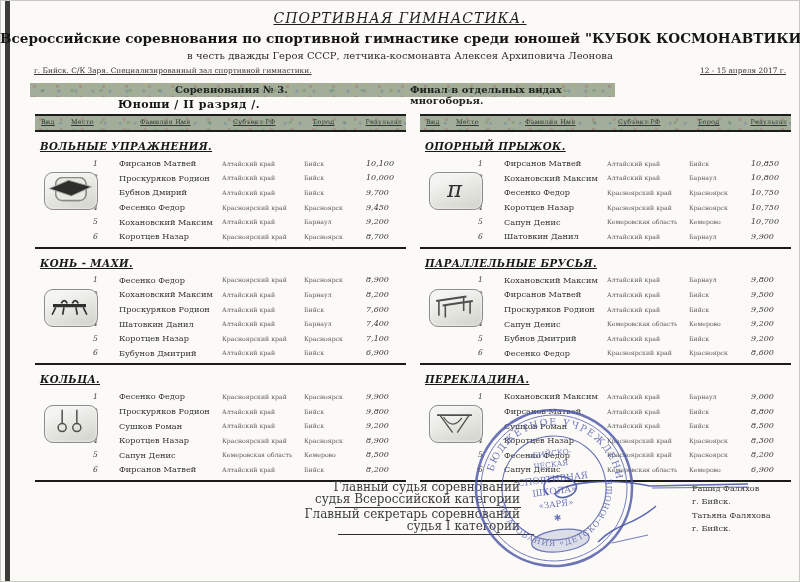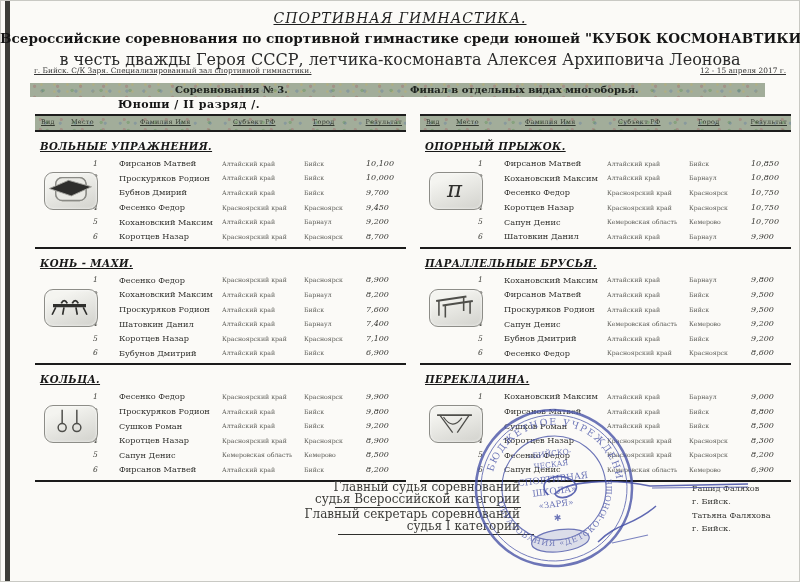--- a/index.html
+++ b/index.html
@@ -11,28 +11,28 @@
   }
   .scan-strip{position:absolute;left:5px;top:0;width:5px;height:582px;background:#3c3c38;}
   .page-border{position:absolute;inset:0;border:1px solid #c9c9c4;pointer-events:none;}
 
   
   .doc-title{position:absolute;top:10px;left:0;width:100%;text-align:center;
     font-style:italic;font-size:14px;letter-spacing:1px;text-decoration:underline;color:#1f1f1f;}
   .comp-title{position:absolute;top:30px;left:0;width:100%;text-align:center;
     font-weight:bold;font-size:13.6px;white-space:nowrap;color:#151515;}
   .comp-subtitle{position:absolute;top:50px;left:0;width:100%;text-align:center;
-    font-size:16px;color:#2a2a2a;}
+    font-size:10px;color:#2a2a2a;}
   .venue{position:absolute;top:66px;left:34px;font-size:7.4px;color:#333;
     text-decoration:underline;}
   .dates{position:absolute;top:66px;right:14px;font-size:7.4px;color:#333;
     text-decoration:underline;}
 
   
-  .band{position:absolute;top:83px;left:30px;width:735px;height:14px;
+  .band{position:absolute;top:83px;left:30px;width:585px;height:14px;
     background-color:#a2ad9a;
     background-image:
       radial-gradient(circle at 20% 30%, rgba(165,85,95,.30) 0 1.3px, transparent 2px),
       radial-gradient(circle at 70% 62%, rgba(70,105,165,.28) 0 1.3px, transparent 2px),
       radial-gradient(circle at 45% 82%, rgba(85,140,75,.35) 0 1.4px, transparent 2px),
       radial-gradient(circle at 88% 22%, rgba(200,175,90,.30) 0 1px, transparent 1.6px);
     background-size:23px 11px,17px 13px,29px 9px,13px 7px;}
   .band-left{position:absolute;left:145px;top:1px;font-weight:bold;font-size:10px;color:#20241f;}
   .band-right{position:absolute;left:380px;top:1px;font-weight:bold;font-size:10px;color:#20241f;}
   .category{position:absolute;top:98px;left:118px;font-weight:bold;font-size:11px;color:#141414;letter-spacing:.5px;}

